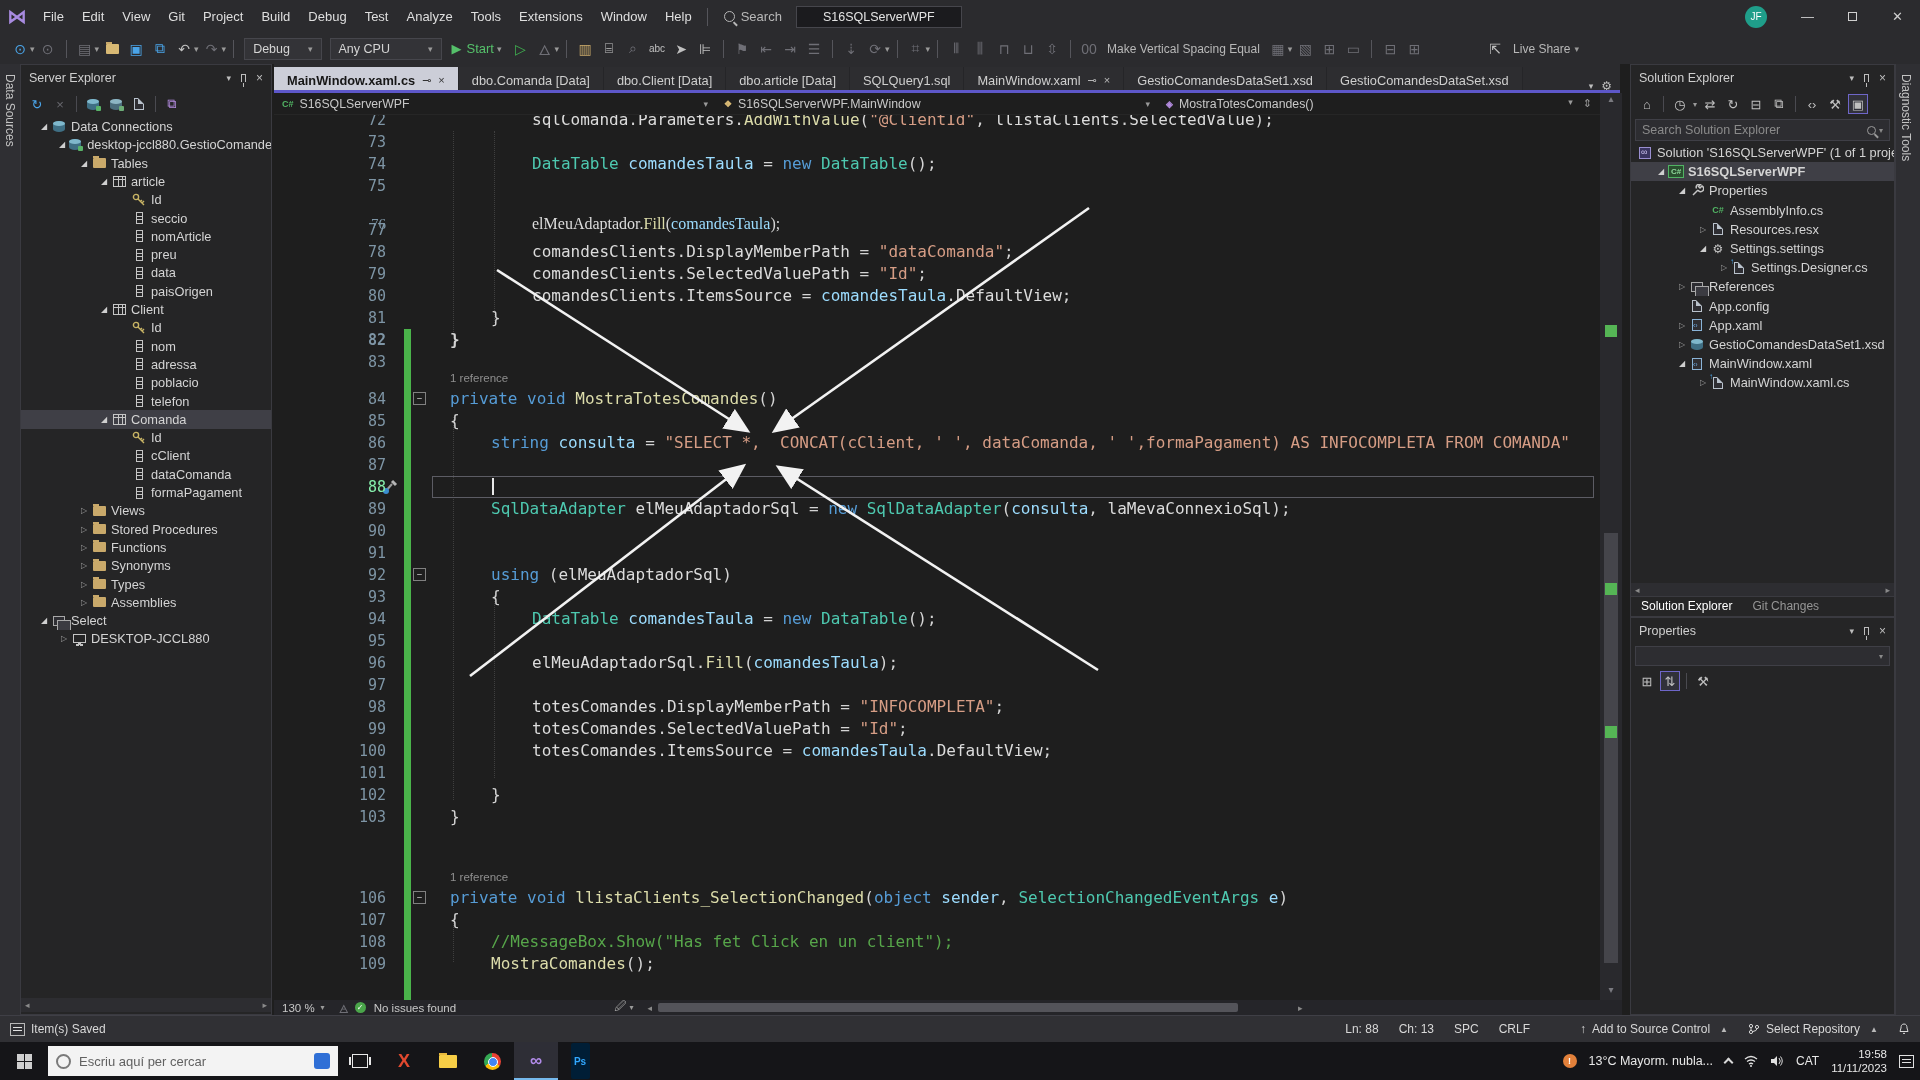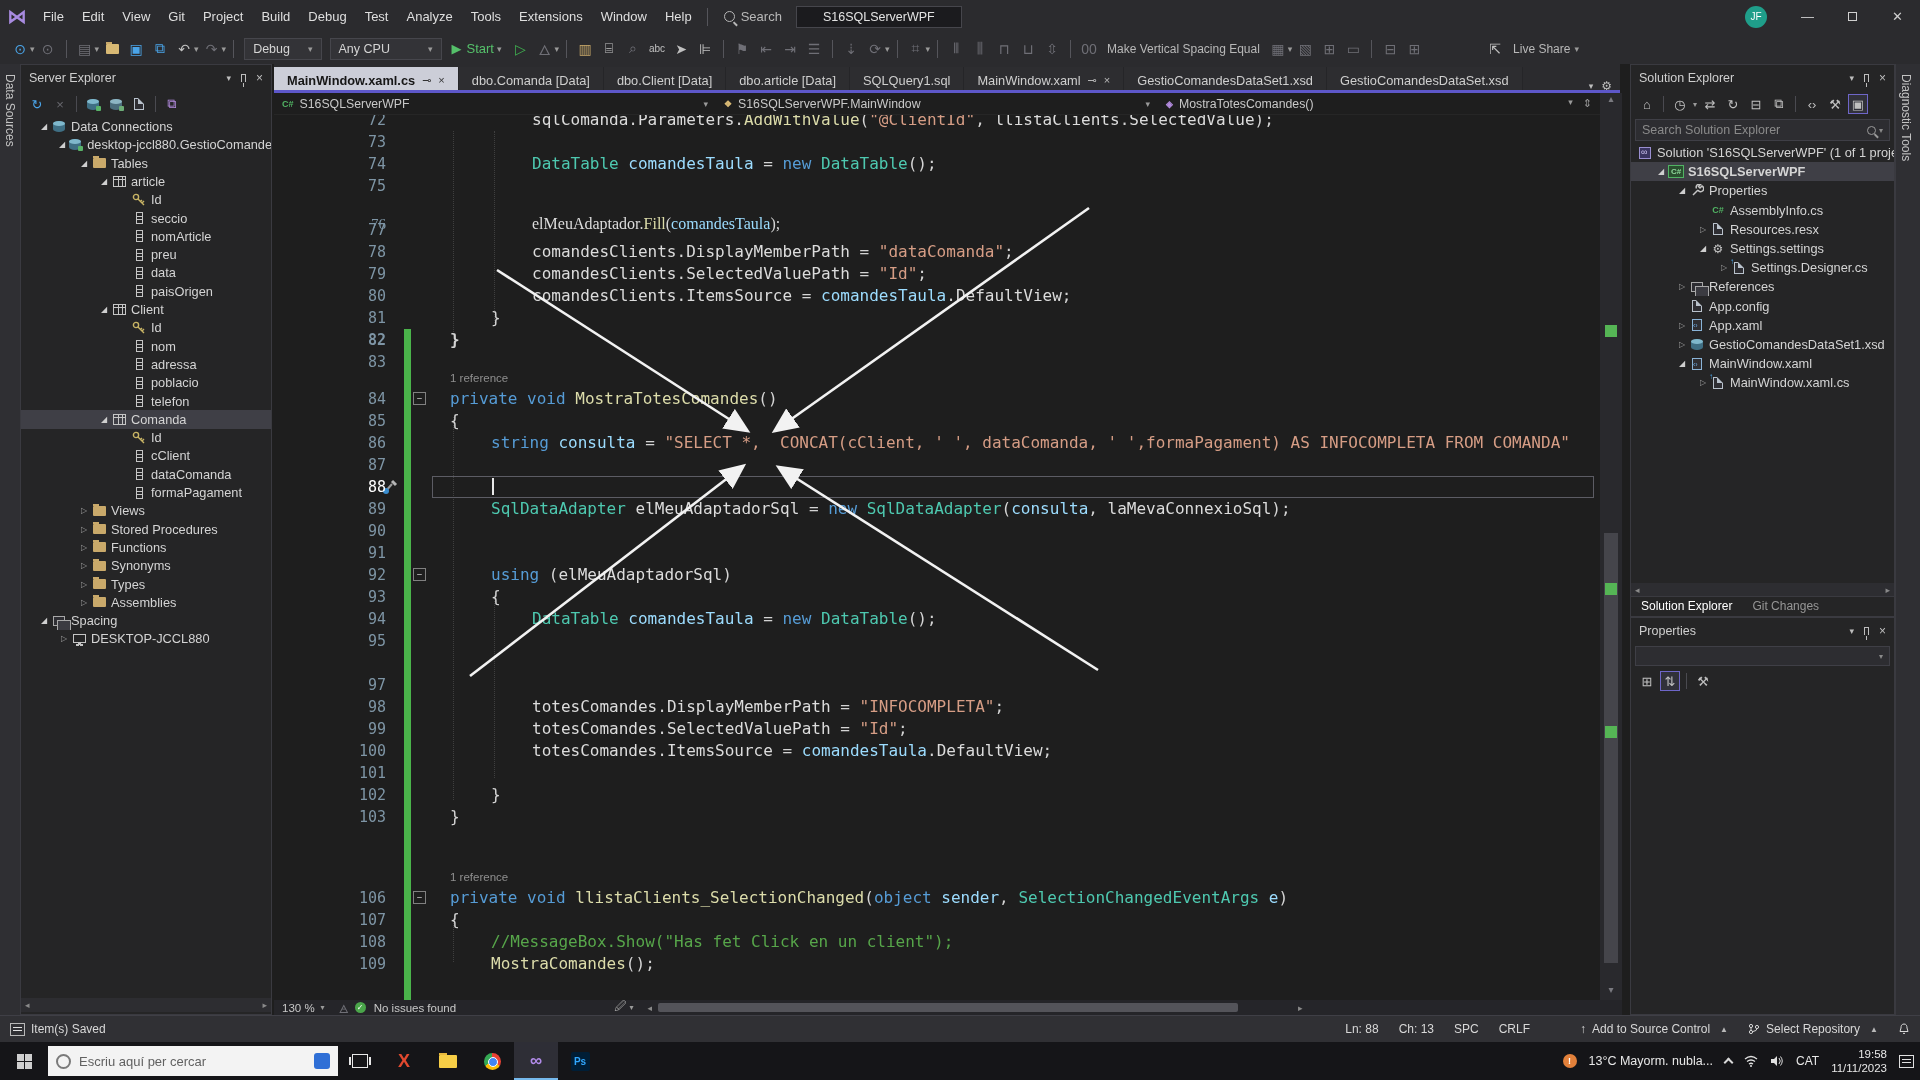--- a/index.html
+++ b/index.html
@@ -113,21 +113,21 @@
   .bc-seg { width:442px; display:flex; align-items:center; gap:6px; padding:0 8px; }
   .bc-caret { margin-left:auto; font-size:9px; color:#9a9a9a; }
   .bc-ic { font-size:9px; font-weight:bold; }
 
   #editor-body { left:274px; top:115px; width:1326px; height:885px; background:#1e1e1e;
     overflow:hidden; z-index:5; }
   .code-line { position:absolute; left:0; width:100%; height:22px; font-family:"DejaVu Sans Mono", monospace;
     font-size:16px; line-height:22px; white-space:pre; }
   .ln { position:absolute; width:104px; left:8px; text-align:right; color:#7e95a5;
     font-size:15px; }
-  .ln.cur { color:#ffffff; }
+  .ln.cur { color:#86efac; }
   .ctext { position:absolute; }
   .kw { color:#569cd6; } .ty { color:#4ec9b0; } .me { color:#dcdcaa; } .lo { color:#9cdcfe; }
   .st { color:#d69d85; } .co { color:#57a64a; } .pl { color:#d4d4d4; } .id { color:#dcdcdc; }
   .ref-lens { position:absolute; left:176px; color:#8f8f8f; font-size:11.5px; font-family:"Liberation Sans",sans-serif; }
   .fold-box { position:absolute; left:139px; width:13px; height:13px; border:1px solid #808080;
     color:#c8c8c8; font-size:9px; line-height:11px; text-align:center; background:#1e1e1e; }
   .green-bar { position:absolute; left:130px; width:7px; background:#4ab34a; }
   .guide { position:absolute; width:0; border-left:1px dotted #3f3f3f; }
   #cur-line { position:absolute; left:158px; right:6px; height:22px; border:1px solid #5c5c64; }
   #caret { position:absolute; width:2px; height:17px; background:#e8e8e8; }
@@ -169,21 +169,21 @@
   .taskview::before { content:""; position:absolute; left:-4px; top:2px; width:2px; height:8px; background:#e8e8e8; }
   .taskview::after { content:""; position:absolute; right:-4px; top:2px; width:2px; height:8px; background:#e8e8e8; }
   .officex { color:#e2492f; font-weight:bold; font-size:18px; }
   .efolder { width:18px; height:13px; background:#f7ce46; border-radius:1px; position:relative; }
   .efolder::before { content:""; position:absolute; top:-2px; left:0; width:8px; height:2px; background:#e8b93c; }
   .chrome { width:17px; height:17px; border-radius:50%;
     background:conic-gradient(#ea4335 0 120deg, #fbbc05 120deg 240deg, #34a853 240deg 360deg); position:relative; }
   .chrome::after { content:""; position:absolute; left:4.5px; top:4.5px; width:8px; height:8px;
     background:#4285f4; border:1.5px solid #fff; border-radius:50%; }
   .vsinf { color:#b18be8; font-size:17px; font-weight:bold; }
-  .psq { width:19px; height:19px; background:#001e36; color:#31a8ff; font-size:10px; font-weight:bold;
+  .psq { width:19px; height:36px; background:#001e36; color:#31a8ff; font-size:10px; font-weight:bold;
     display:flex; align-items:center; justify-content:center; border-radius:2px; }
   .tray { margin-left:auto; display:flex; align-items:center; gap:12px; padding-right:6px; font-size:12px; }
   .warn-dot { width:14px; height:14px; border-radius:50%; background:#e2803a; color:#fff; font-size:9px;
     display:flex; align-items:center; justify-content:center; font-weight:bold; }
   .chev-up { width:7px; height:7px; border-left:2px solid #d8d8d8; border-top:2px solid #d8d8d8;
     transform:rotate(45deg); margin-top:3px; }
   .timeblock { text-align:right; font-size:11.5px; line-height:1.25; }
   .action-ic { width:15px; height:13px; border:1px solid #e0e0e0; position:relative; }
   .action-ic::before { content:""; position:absolute; left:2px; top:3px; right:2px; height:1px;
     background:#e0e0e0; box-shadow:0 3px 0 #e0e0e0; }
@@ -561,21 +561,21 @@
             <span class="i-folder"></span>
           </span>
           <span>Assemblies</span>
         </div>
         <div class="tree-row" style="top: 494.1px;">
           <span style="width: 18px; flex: 0 0 auto;"></span>
           <span class="exp">◢</span>
           <span class="tree-ic">
             <span class="i-refs"></span>
           </span>
-          <span>Spacing</span>
+          <span>Select</span>
         </div>
         <div class="tree-row" style="top: 512.4px;">
           <span style="width: 38px; flex: 0 0 auto;"></span>
           <span class="exp closed">▷</span>
           <span class="tree-ic">
             <span class="i-mon"></span>
           </span>
           <span>DESKTOP-JCCL880</span>
         </div>
       </div>
@@ -676,20 +676,21 @@
         </svg>
       </div>
       <div class="code-line" style="top: 361px;"><span class="ln cur">88</span><span class="ctext" style="left: 217px;"></span></div>
       <div class="code-line" style="top: 383px;"><span class="ln">89</span><span class="ctext" style="left: 217px;"><span class="ty">SqlDataAdapter</span><span class="pl"> </span><span class="id">elMeuAdaptadorSql</span><span class="pl"> = </span><span class="kw">new</span><span class="pl"> </span><span class="ty">SqlDataAdapter</span><span class="pl">(</span><span class="lo">consulta</span><span class="pl">, </span><span class="id">laMevaConnexioSql</span><span class="pl">);</span></span></div>
       <div class="code-line" style="top: 405px;"><span class="ln">90</span><span class="ctext" style="left: 176px;"></span></div>
       <div class="code-line" style="top: 427px;"><span class="ln">91</span><span class="ctext" style="left: 176px;"></span></div>
       <div class="code-line" style="top: 449px;"><span class="ln">92</span><span class="fold-box" style="top: 4px;">−</span><span class="ctext" style="left: 217px;"><span class="kw">using</span><span class="pl"> (</span><span class="id">elMeuAdaptadorSql</span><span class="pl">)</span></span></div>
       <div class="code-line" style="top: 471px;"><span class="ln">93</span><span class="ctext" style="left: 217px;"><span class="pl">{</span></span></div>
       <div class="code-line" style="top: 493px;"><span class="ln">94</span><span class="ctext" style="left: 258px;"><span class="ty">DataTable</span><span class="pl"> </span><span class="lo">comandesTaula</span><span class="pl"> = </span><span class="kw">new</span><span class="pl"> </span><span class="ty">DataTable</span><span class="pl">();</span></span></div>
       <div class="code-line" style="top: 515px;"><span class="ln">95</span><span class="ctext" style="left: 176px;"></span></div>
+      <div class="code-line" style="top: 537px;"><span class="ln">96</span><span class="ctext" style="left: 258px;"><span class="id">elMeuAdaptadorSql</span><span class="pl">.</span><span class="me">Fill</span><span class="pl">(</span><span class="lo">comandesTaula</span><span class="pl">);</span></span></div>
       <div class="code-line" style="top: 559px;"><span class="ln">97</span><span class="ctext" style="left: 176px;"></span></div>
       <div class="code-line" style="top: 581px;"><span class="ln">98</span><span class="ctext" style="left: 258px;"><span class="id">totesComandes</span><span class="pl">.</span><span class="id">DisplayMemberPath</span><span class="pl"> = </span><span class="st">"INFOCOMPLETA"</span><span class="pl">;</span></span></div>
       <div class="code-line" style="top: 603px;"><span class="ln">99</span><span class="ctext" style="left: 258px;"><span class="id">totesComandes</span><span class="pl">.</span><span class="id">SelectedValuePath</span><span class="pl"> = </span><span class="st">"Id"</span><span class="pl">;</span></span></div>
       <div class="code-line" style="top: 625px;"><span class="ln">100</span><span class="ctext" style="left: 258px;"><span class="id">totesComandes</span><span class="pl">.</span><span class="id">ItemsSource</span><span class="pl"> = </span><span class="lo">comandesTaula</span><span class="pl">.</span><span class="id">DefaultView</span><span class="pl">;</span></span></div>
       <div class="code-line" style="top: 647px;"><span class="ln">101</span><span class="ctext" style="left: 176px;"></span></div>
       <div class="code-line" style="top: 669px;"><span class="ln">102</span><span class="ctext" style="left: 217px;"><span class="pl">}</span></span></div>
       <div class="code-line" style="top: 691px;"><span class="ln">103</span><span class="ctext" style="left: 176px;"><span class="pl">}</span></span></div>
       <div class="ref-lens" style="top: 756px;">1 reference</div>
       <div class="code-line" style="top: 772px;"><span class="ln">106</span><span class="fold-box" style="top: 4px;">−</span><span class="ctext" style="left: 176px;"><span class="kw">private</span><span class="pl"> </span><span class="kw">void</span><span class="pl"> </span><span class="me">llistaClients_SelectionChanged</span><span class="pl">(</span><span class="kw">object</span><span class="pl"> </span><span class="lo">sender</span><span class="pl">, </span><span class="ty">SelectionChangedEventArgs</span><span class="pl"> </span><span class="lo">e</span><span class="pl">)</span></span></div>
       <div class="code-line" style="top: 794px;"><span class="ln">107</span><span class="ctext" style="left: 176px;"><span class="pl">{</span></span></div>

